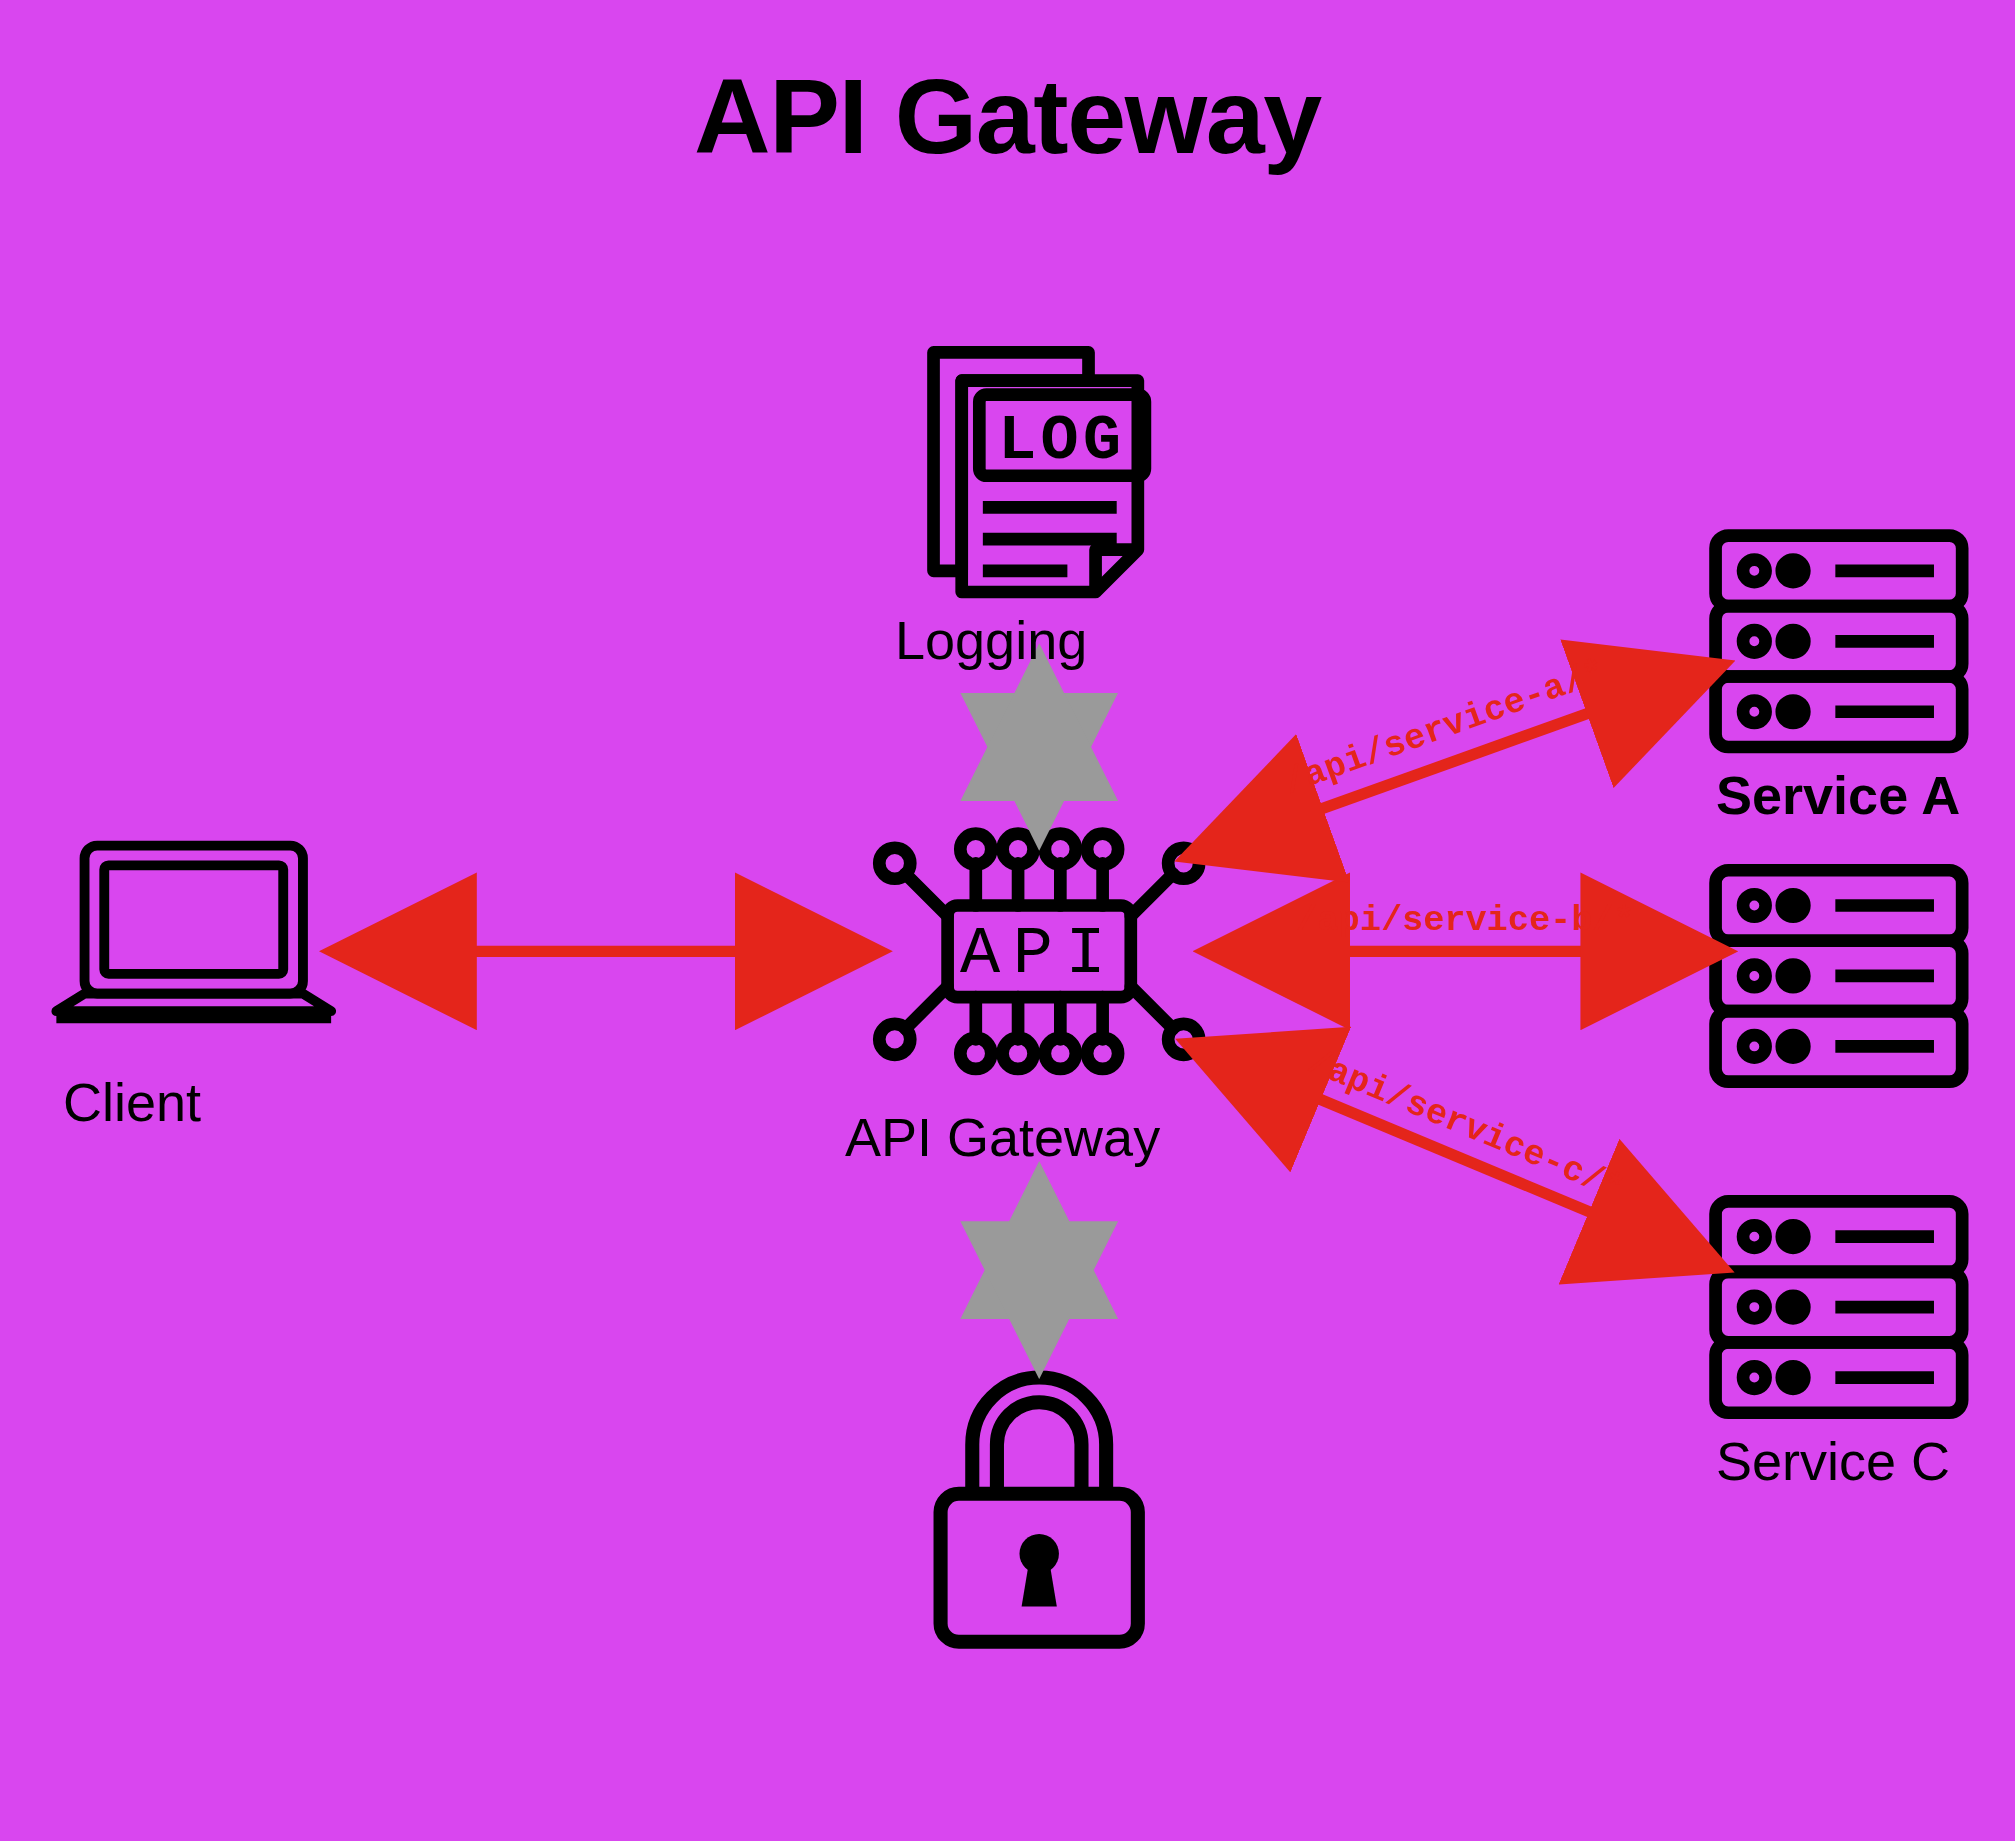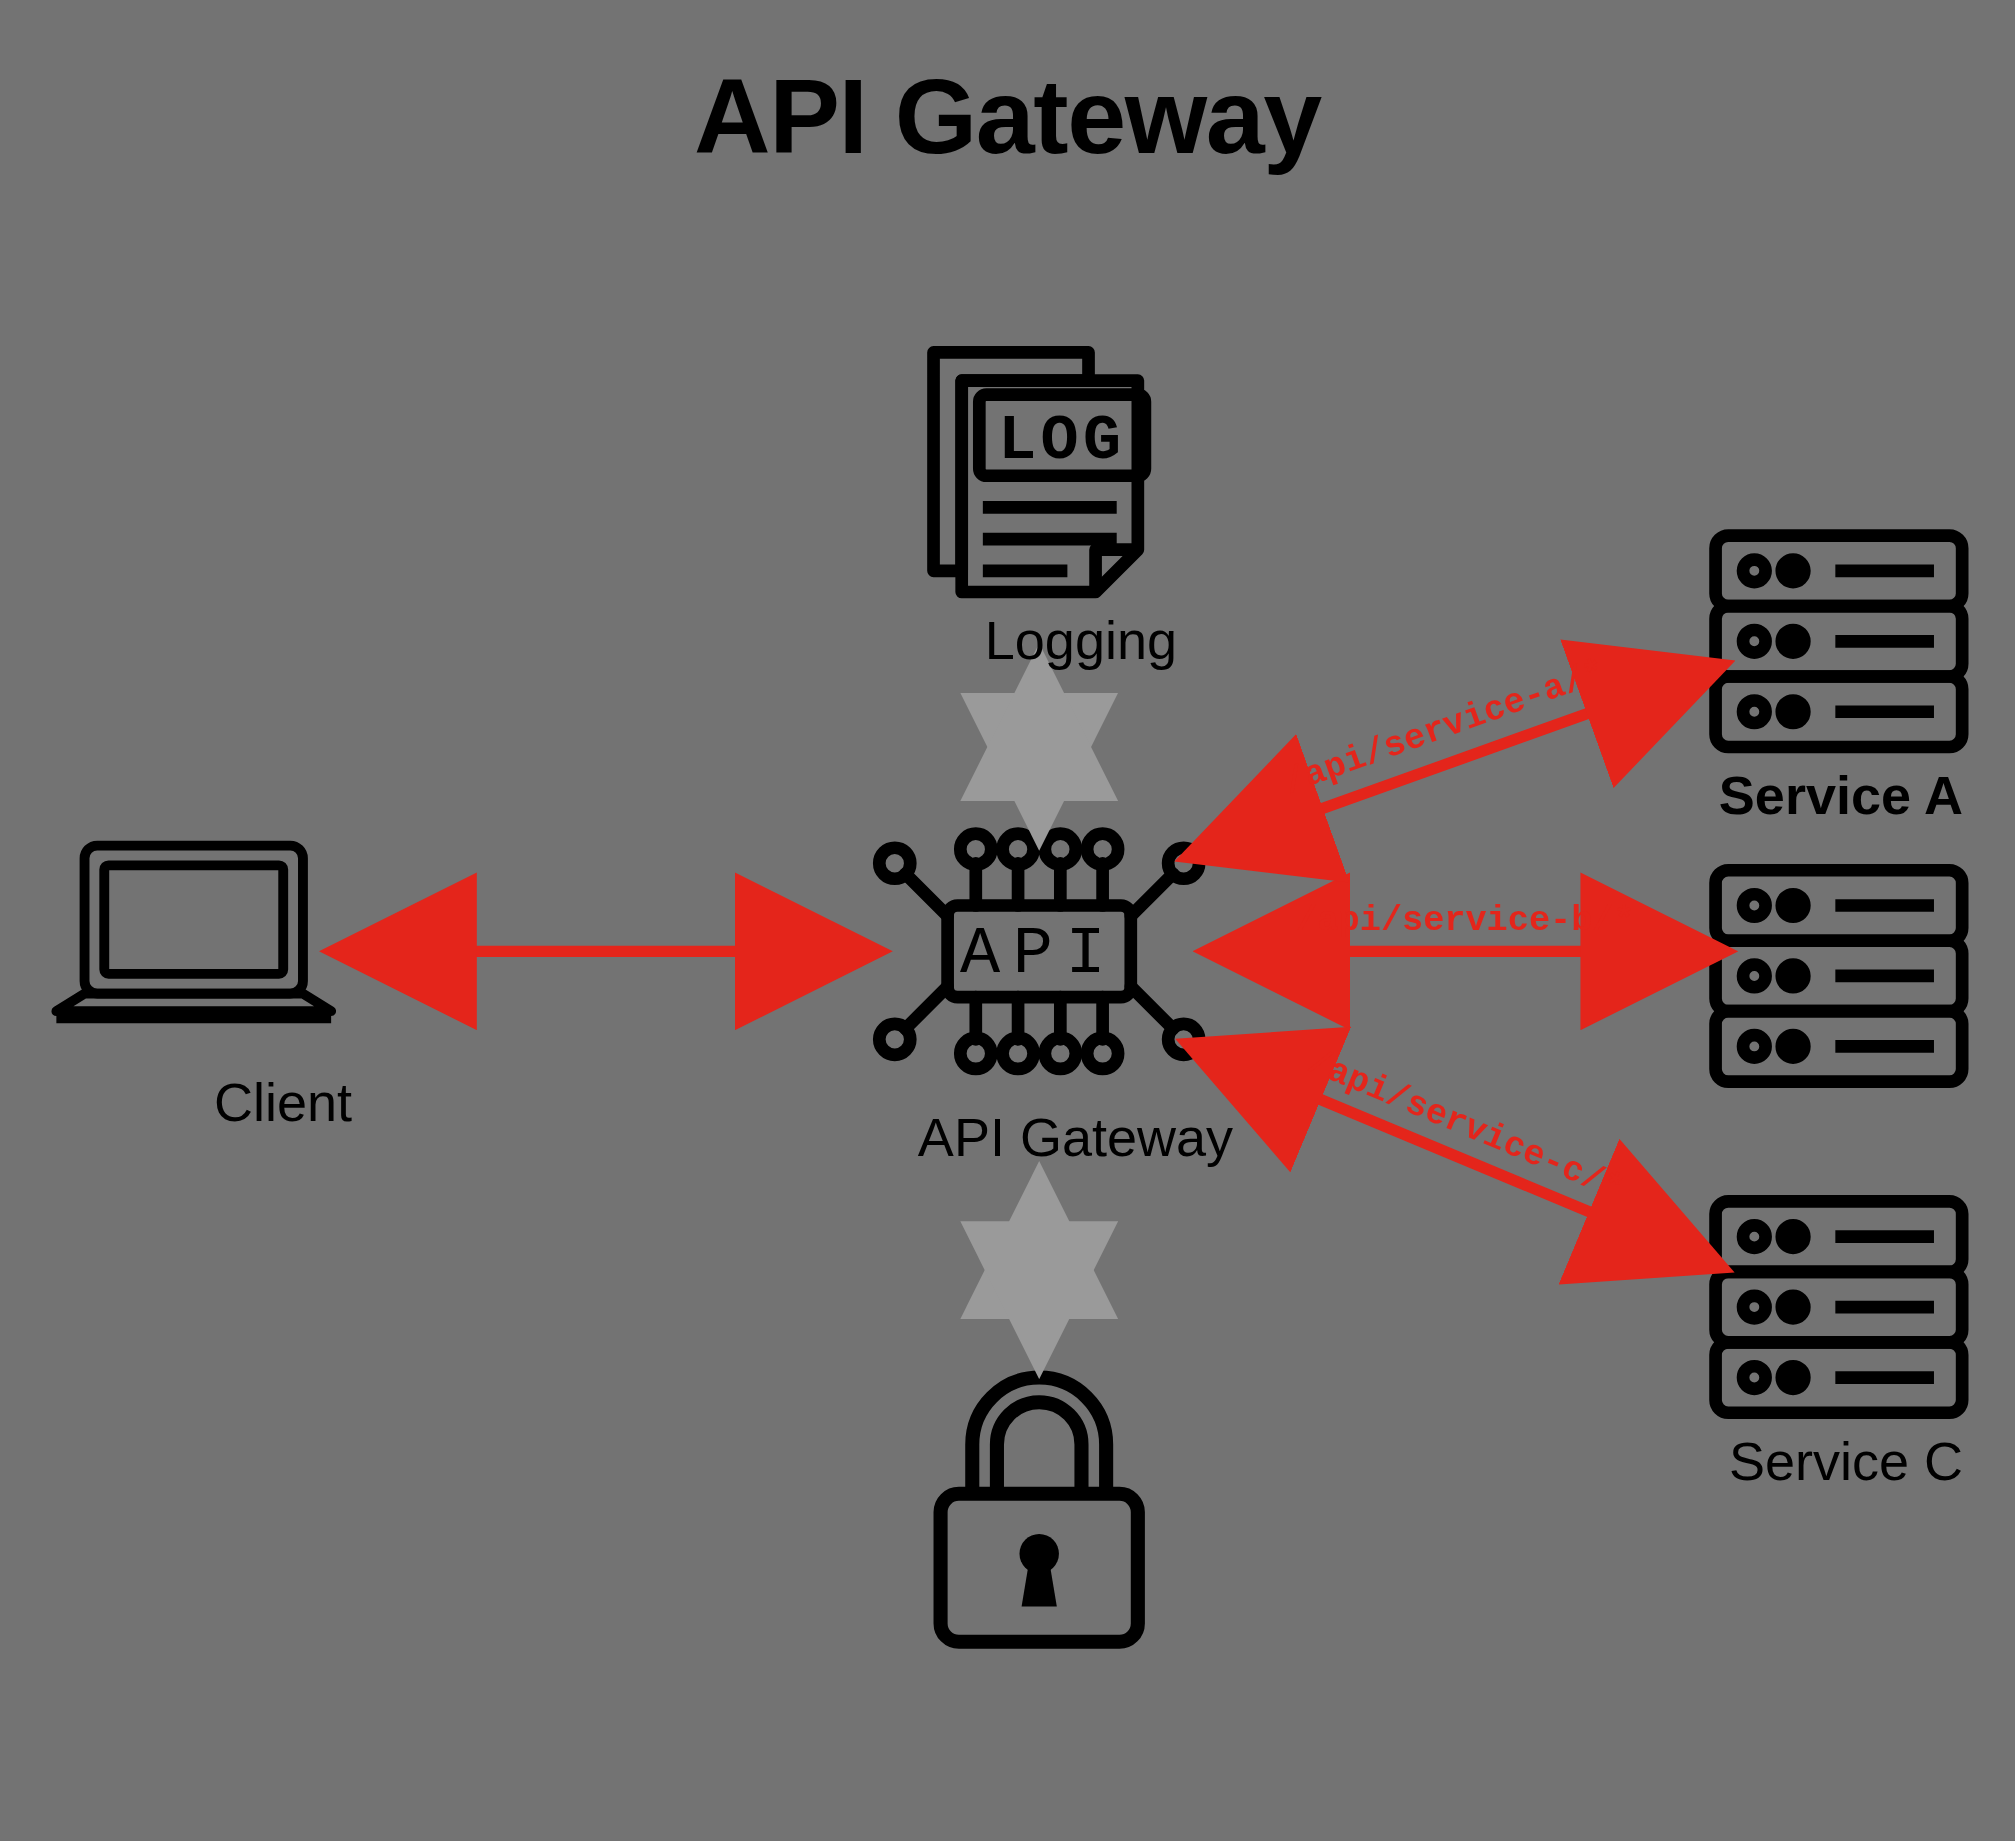--- a/index.html
+++ b/index.html
@@ -5,21 +5,21 @@
   html, body {
     margin: 0;
     padding: 0;
     background: #ffffff;
     font-family: "Helvetica Neue", Arial, sans-serif;
   }
   .canvas {
     position: relative;
     width: 2015px;
     height: 1842px;
-    background: #737373;
+    background: #d946ef;
   }
   svg.diagram {
     position: absolute;
     top: 0;
     left: 0;
   }
   .title {
     position: absolute;
     top: 56px;
     left: 0;
@@ -27,21 +27,21 @@
     text-align: center;
     font-size: 106px;
     font-weight: 900;
     color: #000;
     letter-spacing: -1.4px;
   }
   .node-label {
     position: absolute;
     font-size: 54px;
     color: #000;
-    text-align: right;
+    text-align: left;
     font-weight: 400;
   }
   .route-label {
     font-family: "Courier New", monospace;
     font-size: 50px;
     fill: #e4251b;
     font-weight: 700;
   }
   .log-text {
     font-family: "Courier New", monospace;

